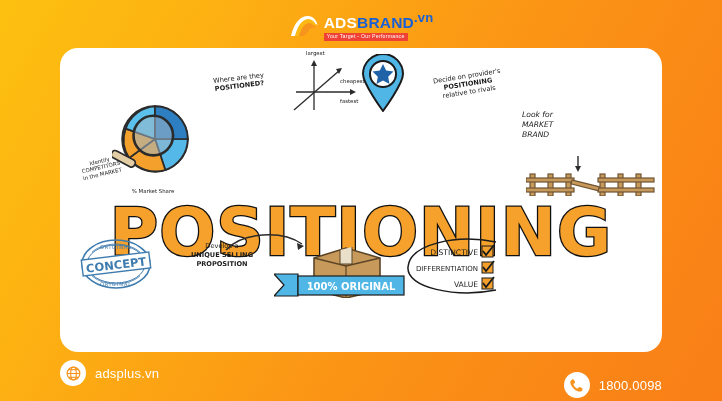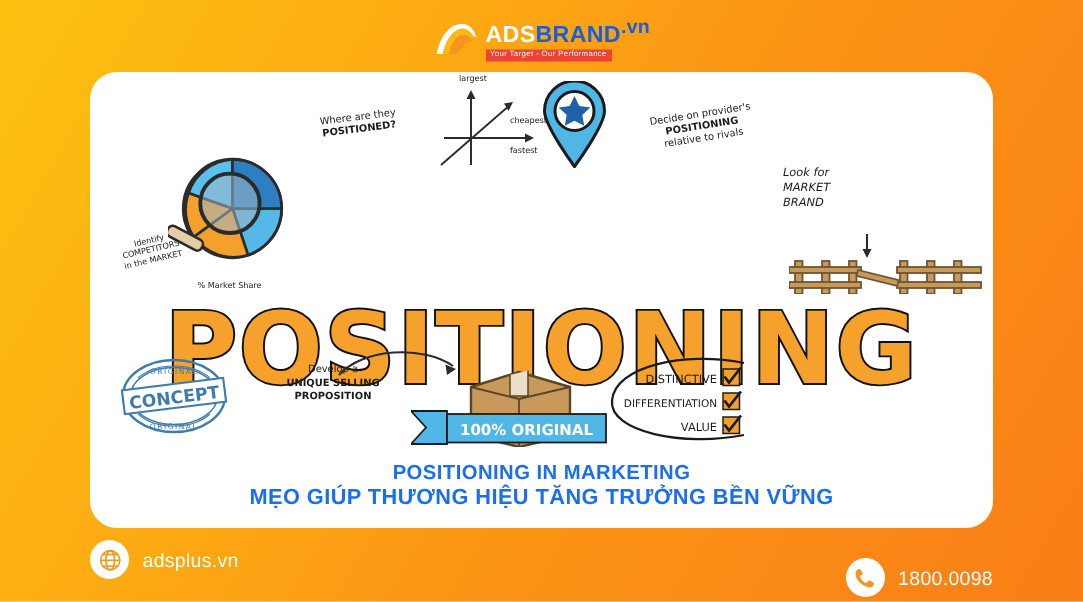--- a/index.html
+++ b/index.html
@@ -256,24 +256,20 @@
           <path d="M85 45 l3 4 l8 -10"></path>
       </g>
       <text x="80" y="17" font-family="DejaVu Sans, sans-serif" font-size="7.6" fill="#1b1b1b" text-anchor="end">DISTINCTIVE</text>
       <text x="80" y="33" font-family="DejaVu Sans, sans-serif" font-size="7" fill="#1b1b1b" text-anchor="end">DIFFERENTIATION</text>
       <text x="80" y="49" font-family="DejaVu Sans, sans-serif" font-size="7.6" fill="#1b1b1b" text-anchor="end">VALUE</text>
     </svg>
 
 
   </div>
 
-  <div class="caption">
-    <div class="caption-line l1">POSITIONING IN MARKETING</div>
-    <div class="caption-line l2">MẸO GIÚP THƯƠNG HIỆU TĂNG TRƯỞNG BỀN VỮNG</div>
-  </div>
 
 </div>
 
 <div class="footer">
 
   <div class="contact left">
     <span class="contact-badge">
       <svg width="17" height="17" viewBox="0 0 24 24" fill="none" stroke="#F7941E" stroke-width="1.6">
         <circle cx="12" cy="12" r="9"></circle>
         <ellipse cx="12" cy="12" rx="4" ry="9"></ellipse>

